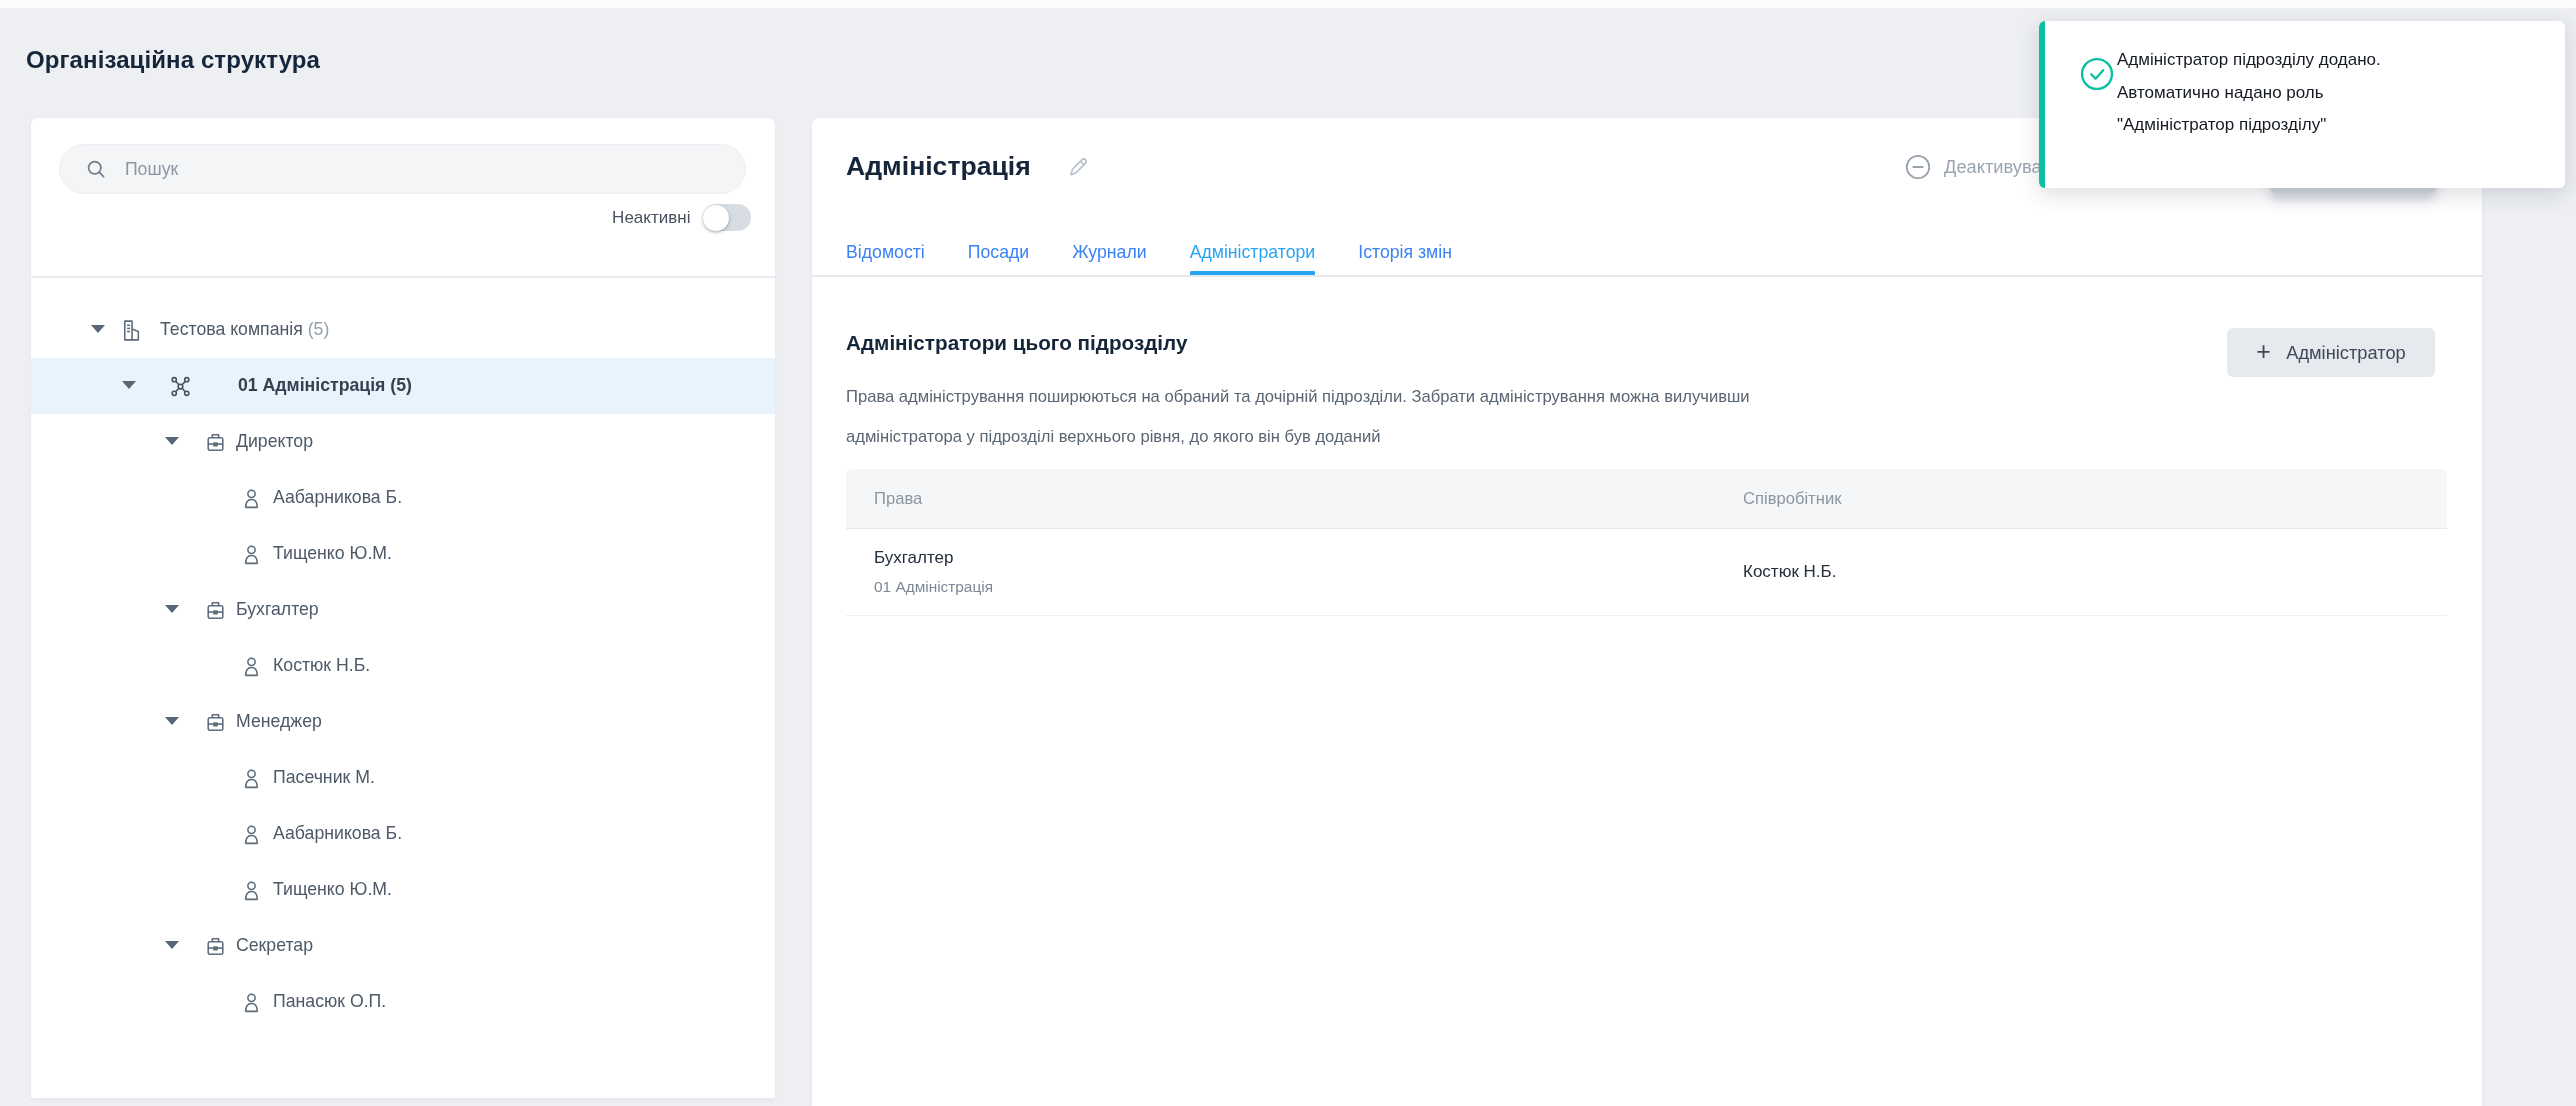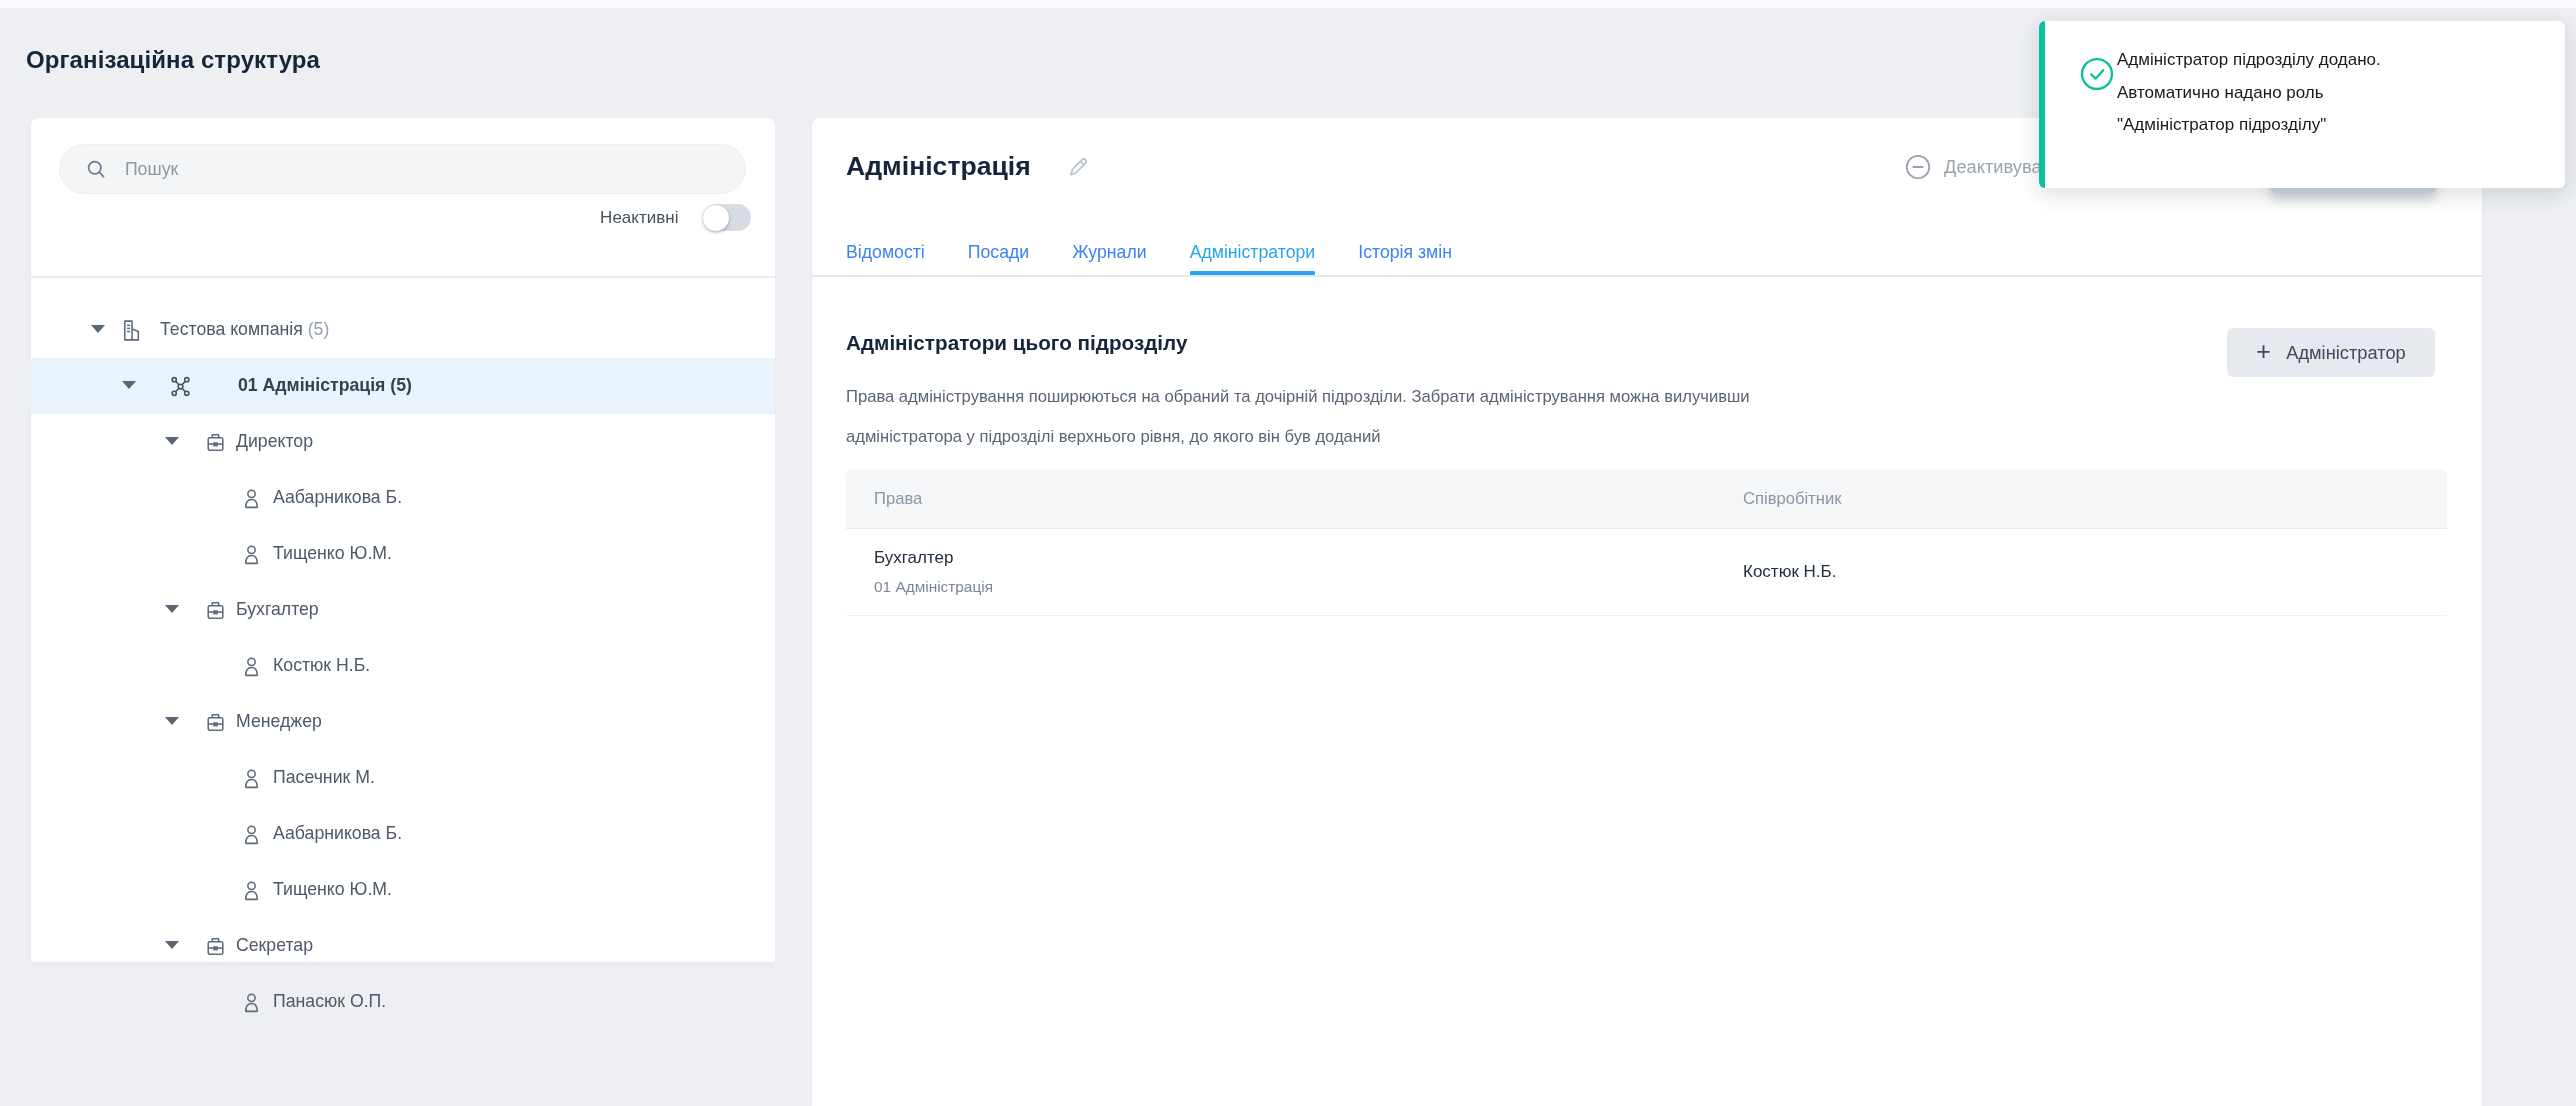--- a/index.html
+++ b/index.html
@@ -13,40 +13,40 @@
   }
   .top-strip { position:absolute; left:0; top:0; width:100%; height:8.3px; background:#fbfcfd; }
 
   .page-title {
     position:absolute; left:26px; top:46px;
     font-size:24px; font-weight:700; color:#16263a; letter-spacing:0.1px;
   }
 
   
   .sidebar {
-    position:absolute; left:31px; top:118px; width:744px; height:844px;
+    position:absolute; left:31px; top:118px; width:744px; height:980px;
     background:#ffffff; border-radius:7px 7px 0 0;
     box-shadow:0 1.2px 4.7px rgba(40,60,80,.04);
   }
   .search-pill {
     position:absolute; left:28px; top:26px; width:687px; height:50px;
     background:#f4f5f7; border:0.6px solid #edeff2; border-radius:25px;
     display:flex; align-items:center; padding-left:22.5px;
   }
   .search-pill svg { flex:0 0 auto; }
   .search-input {
     flex:1; border:none; outline:none; background:transparent;
     font-family:"Liberation Sans", sans-serif;
     font-size:17.7px; color:#46525f; margin-left:15.4px; height:35px;
   }
   .search-input::placeholder { color:#8d97a4; opacity:1; }
 
   .toggle-row {
     position:absolute; right:23.6px; top:83px; height:33px;
-    display:flex; align-items:center; gap:25px;
+    display:flex; align-items:center; gap:13px;
   }
   .toggle-label { font-size:17px; color:#46525f; }
   .switch {
     position:relative; width:48px; height:27px; border-radius:13.6px;
     background:#d8dde3; cursor:pointer;
   }
   .switch .knob {
     position:absolute; left:0px; top:0.6px; width:26px; height:26px;
     border-radius:50%; background:#ffffff;
     box-shadow:0 1.2px 3.5px rgba(60,70,85,.45);

